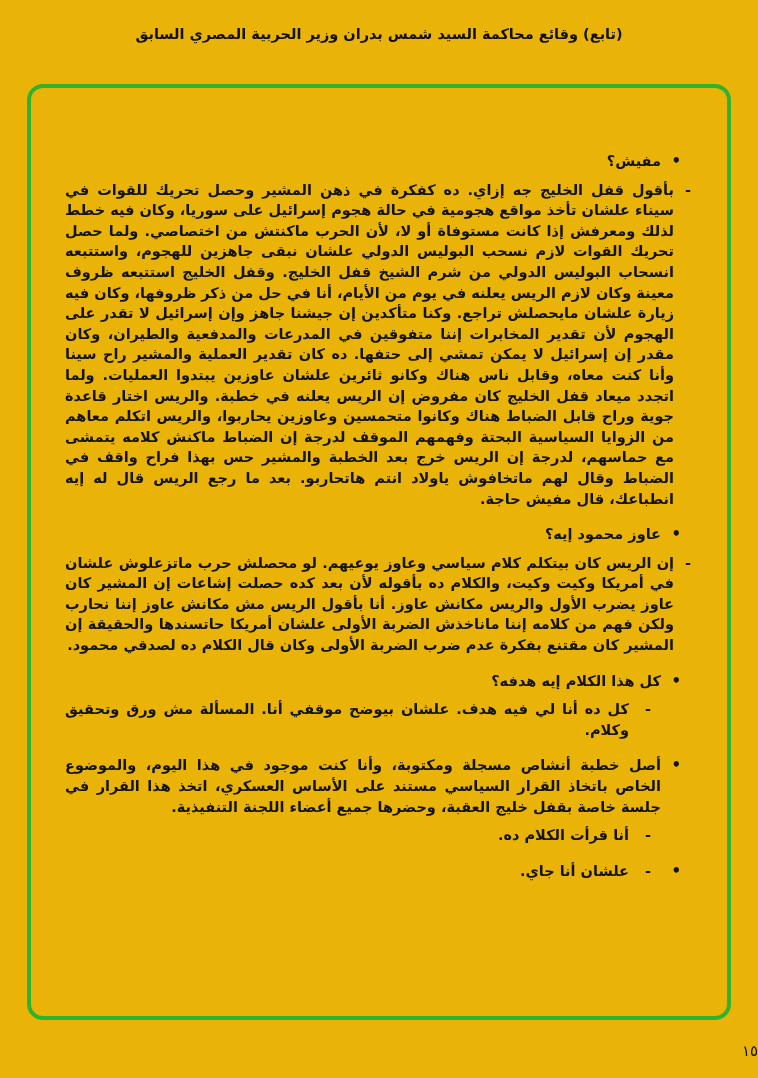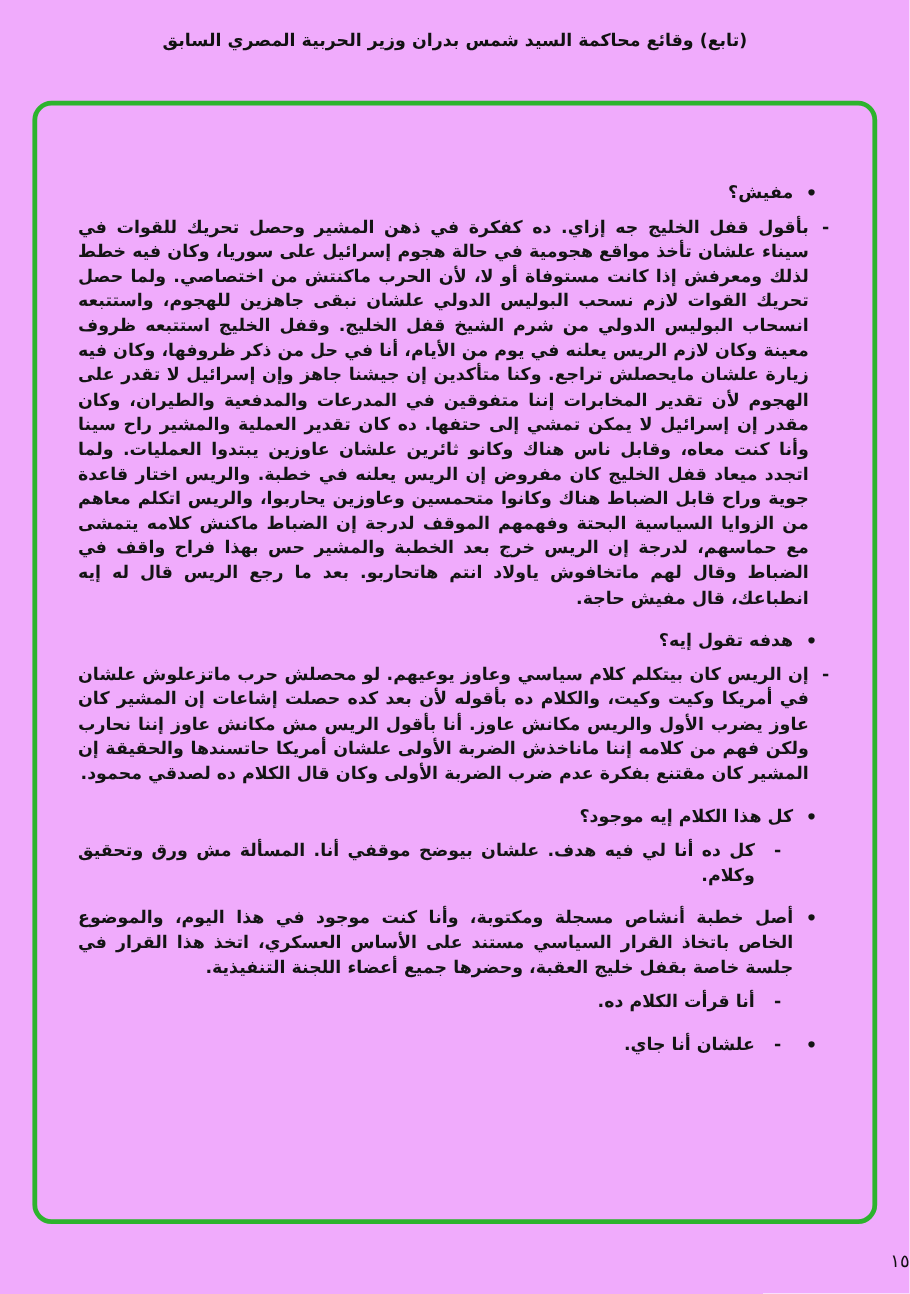--- a/index.html
+++ b/index.html
@@ -5,21 +5,21 @@
   html, body {
     margin: 0;
     padding: 0;
     background: #ffffff;
     font-family: "DejaVu Sans", sans-serif;
   }
   .page {
     position: relative;
     width: 758px;
     height: 1078px;
-    background: #f0abfc;
+    background: #eab308;
     overflow: hidden;
   }
   .header {
     position: absolute;
     top: 26px;
     left: 0;
     width: 100%;
     text-align: center;
     direction: rtl;
     font-size: 14.5px;
@@ -93,31 +93,31 @@
         <span class="text">مفيش؟</span>
       </div>
 
       <div class="item a">
         <span class="marker">-</span>
         <span class="text">بأقول قفل الخليج جه إزاي. ده كفكرة في ذهن المشير وحصل تحريك للقوات في سيناء علشان تأخذ مواقع هجومية في حالة هجوم إسرائيل على سوريا، وكان فيه خطط لذلك ومعرفش إذا كانت مستوفاة أو لا، لأن الحرب ماكنتش من اختصاصي. ولما حصل تحريك القوات لازم نسحب البوليس الدولي علشان نبقى جاهزين للهجوم، واستتبعه انسحاب البوليس الدولي من شرم الشيخ قفل الخليج. وقفل الخليج استتبعه ظروف معينة وكان لازم الريس يعلنه في يوم من الأيام، أنا في حل من ذكر ظروفها، وكان فيه زيارة علشان مايحصلش تراجع. وكنا متأكدين إن جيشنا جاهز وإن إسرائيل لا تقدر على الهجوم لأن تقدير المخابرات إننا متفوقين في المدرعات والمدفعية والطيران، وكان مقدر إن إسرائيل لا يمكن تمشي إلى حتفها. ده كان تقدير العملية والمشير راح سينا وأنا كنت معاه، وقابل ناس هناك وكانو ثائرين علشان عاوزين يبتدوا العمليات. ولما اتجدد ميعاد قفل الخليج كان مفروض إن الريس يعلنه في خطبة. والريس اختار قاعدة جوية وراح قابل الضباط هناك وكانوا متحمسين وعاوزين يحاربوا، والريس اتكلم معاهم من الزوايا السياسية البحتة وفهمهم الموقف لدرجة إن الضباط ماكنش كلامه يتمشى مع حماسهم، لدرجة إن الريس خرج بعد الخطبة والمشير حس بهذا فراح واقف في الضباط وقال لهم ماتخافوش ياولاد انتم هاتحاربو. بعد ما رجع الريس قال له إيه انطباعك، قال مفيش حاجة.</span>
       </div>
 
       <div class="item q">
         <span class="marker">•</span>
-        <span class="text">هدفه تقول إيه؟</span>
+        <span class="text">عاوز محمود إيه؟</span>
       </div>
 
       <div class="item a">
         <span class="marker">-</span>
         <span class="text">إن الريس كان بيتكلم كلام سياسي وعاوز يوعيهم. لو محصلش حرب ماتزعلوش علشان في أمريكا وكيت وكيت، والكلام ده بأقوله لأن بعد كده حصلت إشاعات إن المشير كان عاوز يضرب الأول والريس مكانش عاوز. أنا بأقول الريس مش مكانش عاوز إننا نحارب ولكن فهم من كلامه إننا ماناخذش الضربة الأولى علشان أمريكا حاتسندها والحقيقة إن المشير كان مقتنع بفكرة عدم ضرب الضربة الأولى وكان قال الكلام ده لصدقي محمود.</span>
       </div>
 
       <div class="item q">
         <span class="marker">•</span>
-        <span class="text">كل هذا الكلام إيه موجود؟</span>
+        <span class="text">كل هذا الكلام إيه هدفه؟</span>
       </div>
 
       <div class="item a2">
         <span class="marker">-</span>
         <span class="text">كل ده أنا لي فيه هدف. علشان بيوضح موقفي أنا. المسألة مش ورق وتحقيق وكلام.</span>
       </div>
 
       <div class="item q">
         <span class="marker">•</span>
         <span class="text">أصل خطبة أنشاص مسجلة ومكتوبة، وأنا كنت موجود في هذا اليوم، والموضوع الخاص باتخاذ القرار السياسي مستند على الأساس العسكري، اتخذ هذا القرار في جلسة خاصة بقفل خليج العقبة، وحضرها جميع أعضاء اللجنة التنفيذية.</span>

